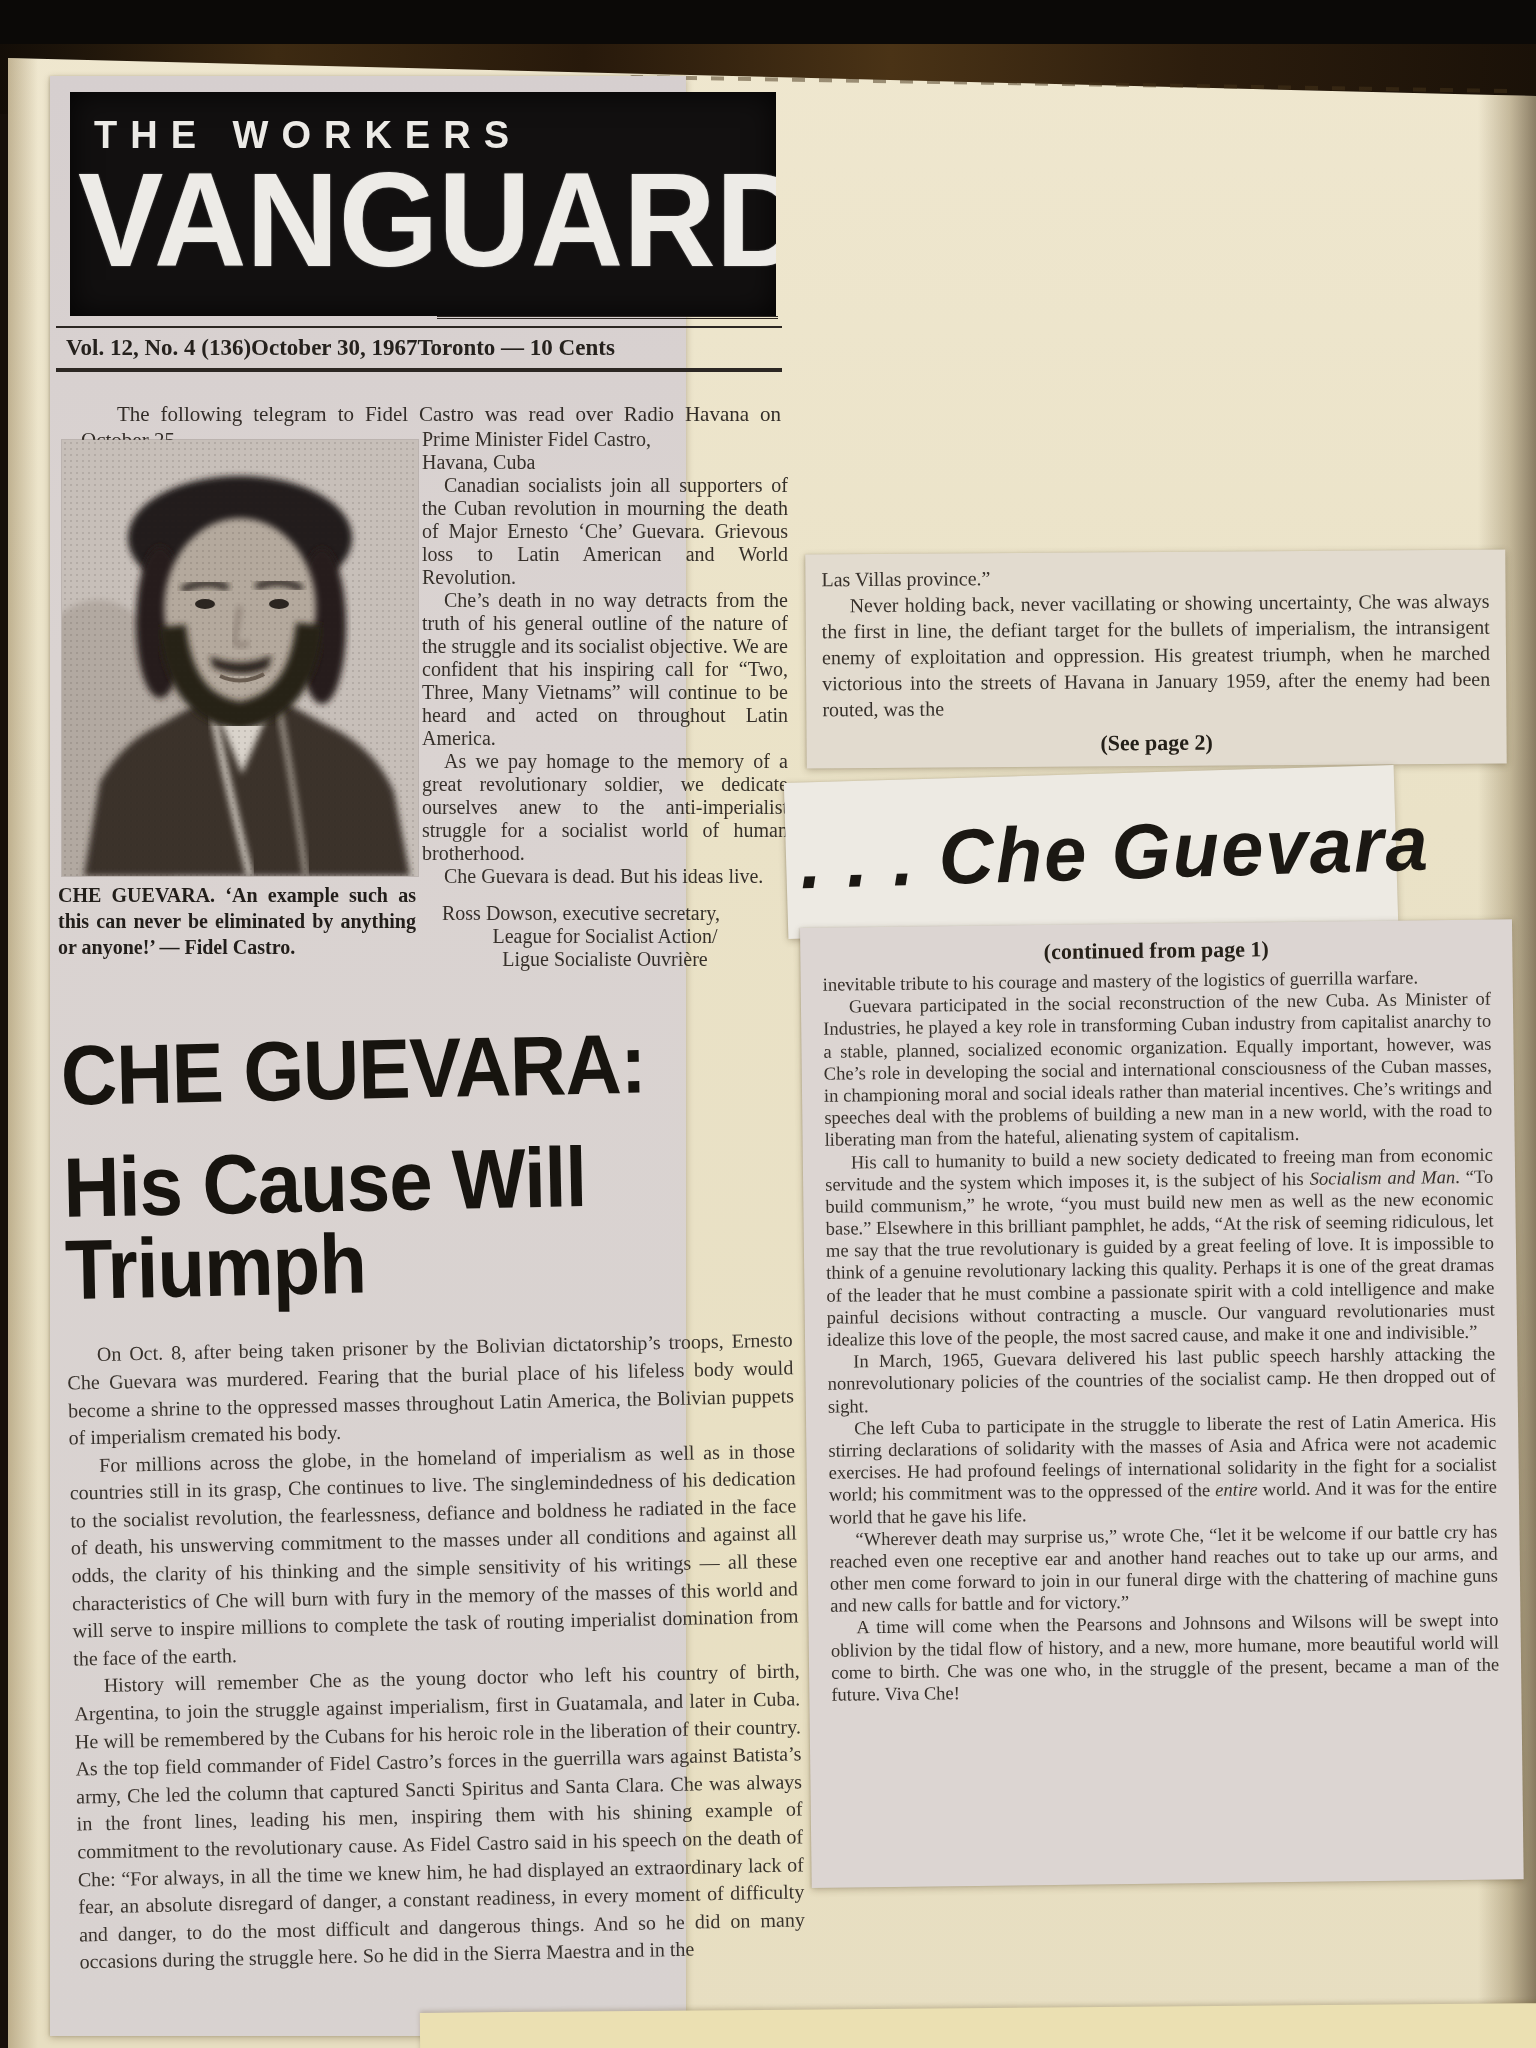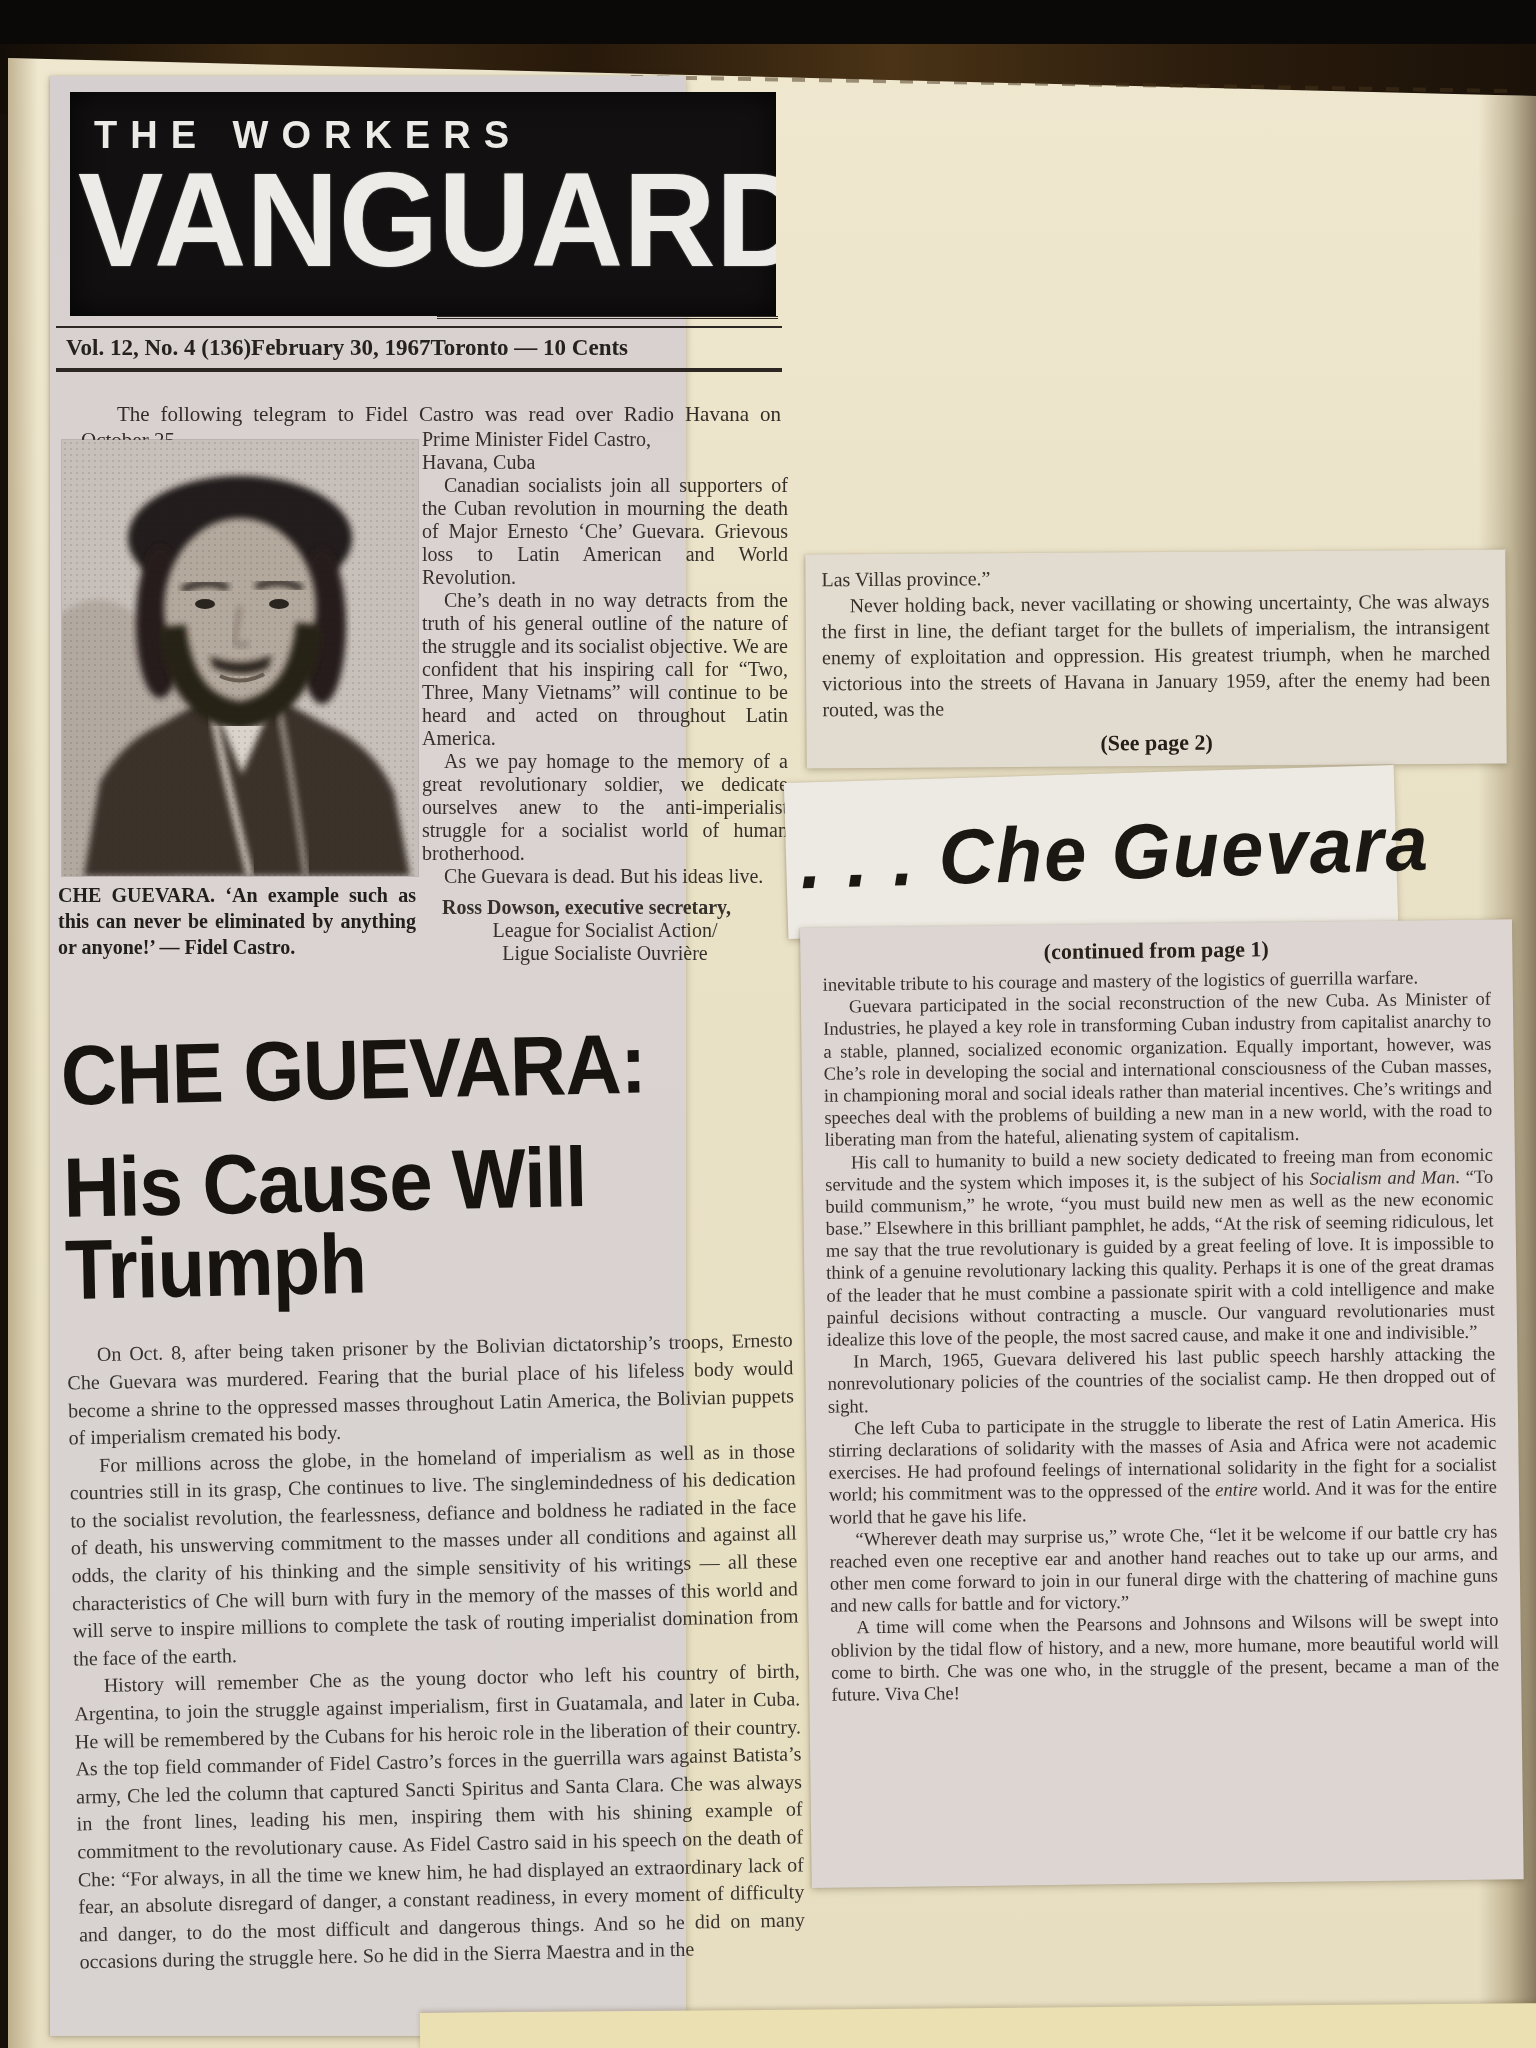--- a/index.html
+++ b/index.html
@@ -56,21 +56,21 @@
 
   
   .photo{position:absolute;left:12px;top:364px;width:356px;height:436px;margin:0;
     background:#c6beb8;overflow:hidden;box-shadow:0 0 0 1px rgba(120,110,100,.3);}
 
   
   .telegram{position:absolute;left:372px;top:352px;width:366px;font-size:20px;
     line-height:1.15;text-align:justify;color:#36302a;}
   .telegram p{margin:0;}
   .telegram .tp{text-indent:22px;}
-  .telegram .s1{text-indent:20px;margin-top:8px;font-weight:bold;}
+  .telegram .s1{text-indent:20px;margin-top:14px;}
   .telegram .s2,.telegram .s3{text-align:center;}
 
   .caption{position:absolute;left:8px;top:806px;width:358px;margin:0;
     font-weight:bold;font-size:20px;line-height:1.3;text-align:justify;color:#221e1a;}
 
   
   .feature{position:absolute;left:10px;top:944px;width:734px;
     transform:rotate(-1.2deg);transform-origin:700px 0;}
   .headline{margin:0;font-family:"Liberation Sans",sans-serif;font-weight:bold;color:#17140f;}
   .headline span{display:block;font-size:78px;line-height:.98;letter-spacing:-1px;
@@ -108,21 +108,21 @@
 
   <section class="clip clip-left">
 
     <div class="masthead">
       <div class="kicker">THE WORKERS</div>
       <div class="vanguard">VANGUARD</div>
     </div>
 
     <div class="infobar">
       <span>Vol. 12, No. 4 (136)</span>
-      <span>February 30, 1967</span>
+      <span>October 30, 1967</span>
       <span>Toronto — 10 Cents</span>
     </div>
 
     <p class="intro">The following telegram to Fidel Castro was read over Radio Havana on October 25.</p>
 
     <figure class="photo">
       <svg width="356" height="436" viewBox="0 0 356 436">
         <defs>
           <filter id="soft">
               <feGaussianBlur stdDeviation="3"></feGaussianBlur>

